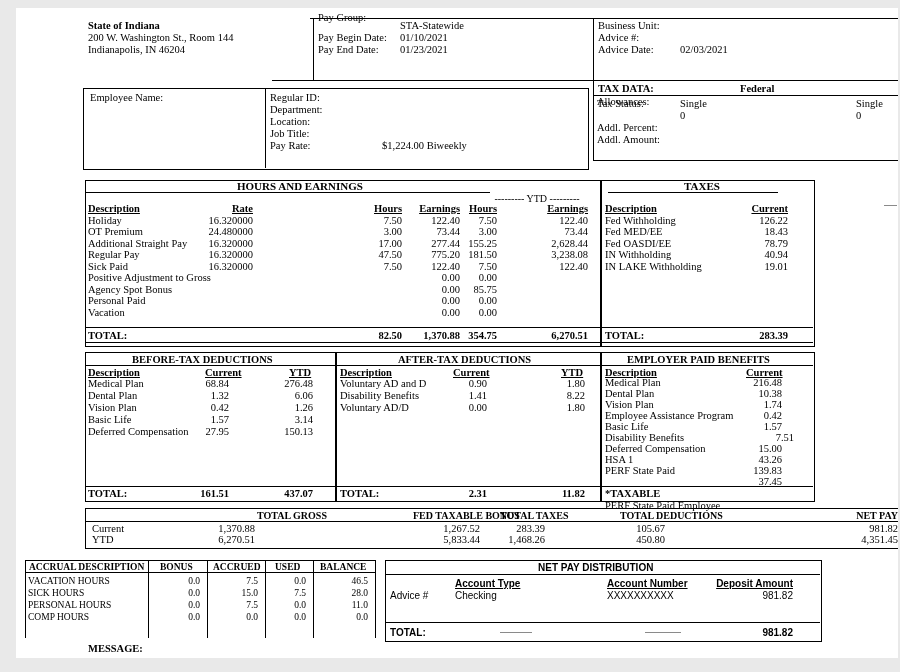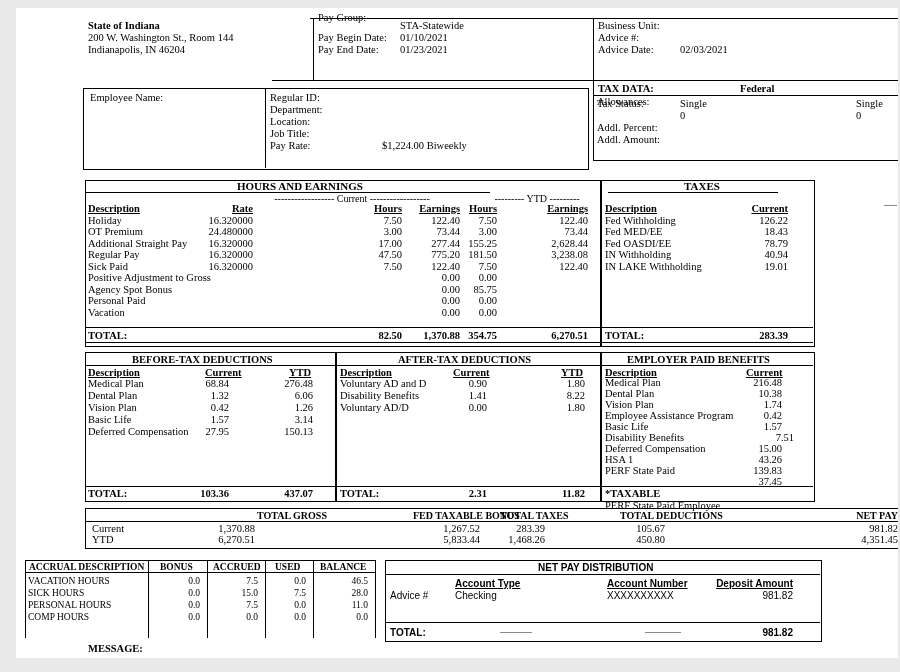--- a/index.html
+++ b/index.html
@@ -64,21 +64,20 @@
   <span class="s" style="left:856px;top:98px">Single</span>
   <span class="s" style="left:597px;top:96px">Allowances:</span>
   <span class="s" style="left:680px;top:110px">0</span>
   <span class="s" style="left:856px;top:110px">0</span>
   <span class="s" style="left:597px;top:122px">Addl. Percent:</span>
   <span class="s" style="left:597px;top:134px">Addl. Amount:</span>
 
   <div class="box" style="left:85px;top:180px;width:515px;height:165px"></div>
   <span class="s b" style="left:237px;top:181px;font-size:11px">HOURS AND EARNINGS</span>
   <div class="hl" style="left:86px;top:192px;width:404px"></div>
-  <span class="s c" style="left:228px;top:193px;width:248px;font-size:10px">------------------  Current  ------------------</span>
   <span class="s c" style="left:478px;top:193px;width:118px;font-size:10px">---------  YTD  ---------</span>
 
   <span class="s b u" style="left:88px;top:203px">Description</span>
   <span class="s b u" style="right:647px;top:203px">Rate</span>
   <span class="s b u" style="right:498px;top:203px">Hours</span>
   <span class="s b u" style="right:440px;top:203px">Earnings</span>
   <span class="s b u" style="right:403px;top:203px">Hours</span>
   <span class="s b u" style="right:312px;top:203px">Earnings</span>
 
   <span class="s" style="left:88px;top:215px">Holiday</span>
@@ -182,21 +181,21 @@
   <span class="s" style="right:587px;top:402px">1.26</span>
   <span class="s" style="left:88px;top:414px">Basic Life</span>
   <span class="s" style="right:671px;top:414px">1.57</span>
   <span class="s" style="right:587px;top:414px">3.14</span>
   <span class="s" style="left:88px;top:426px">Deferred Compensation</span>
   <span class="s" style="right:671px;top:426px">27.95</span>
   <span class="s" style="right:587px;top:426px">150.13</span>
 
   <div class="hl" style="left:85px;top:486px;width:250px"></div>
   <span class="s b" style="left:88px;top:488px">TOTAL:</span>
-  <span class="s b" style="right:671px;top:488px">103.36</span>
+  <span class="s b" style="right:671px;top:488px">161.51</span>
   <span class="s b" style="right:587px;top:488px">437.07</span>
 
   <div class="box" style="left:335px;top:352px;width:265px;height:148px"></div>
   <span class="s b" style="left:398px;top:354px">AFTER-TAX DEDUCTIONS</span>
   <div class="hl" style="left:335px;top:365px;width:265px"></div>
   <span class="s b u" style="left:340px;top:367px">Description</span>
   <span class="s b u" style="left:453px;top:367px">Current</span>
   <span class="s b u" style="left:561px;top:367px">YTD</span>
 
   <span class="s" style="left:340px;top:378px">Voluntary AD and D</span>

